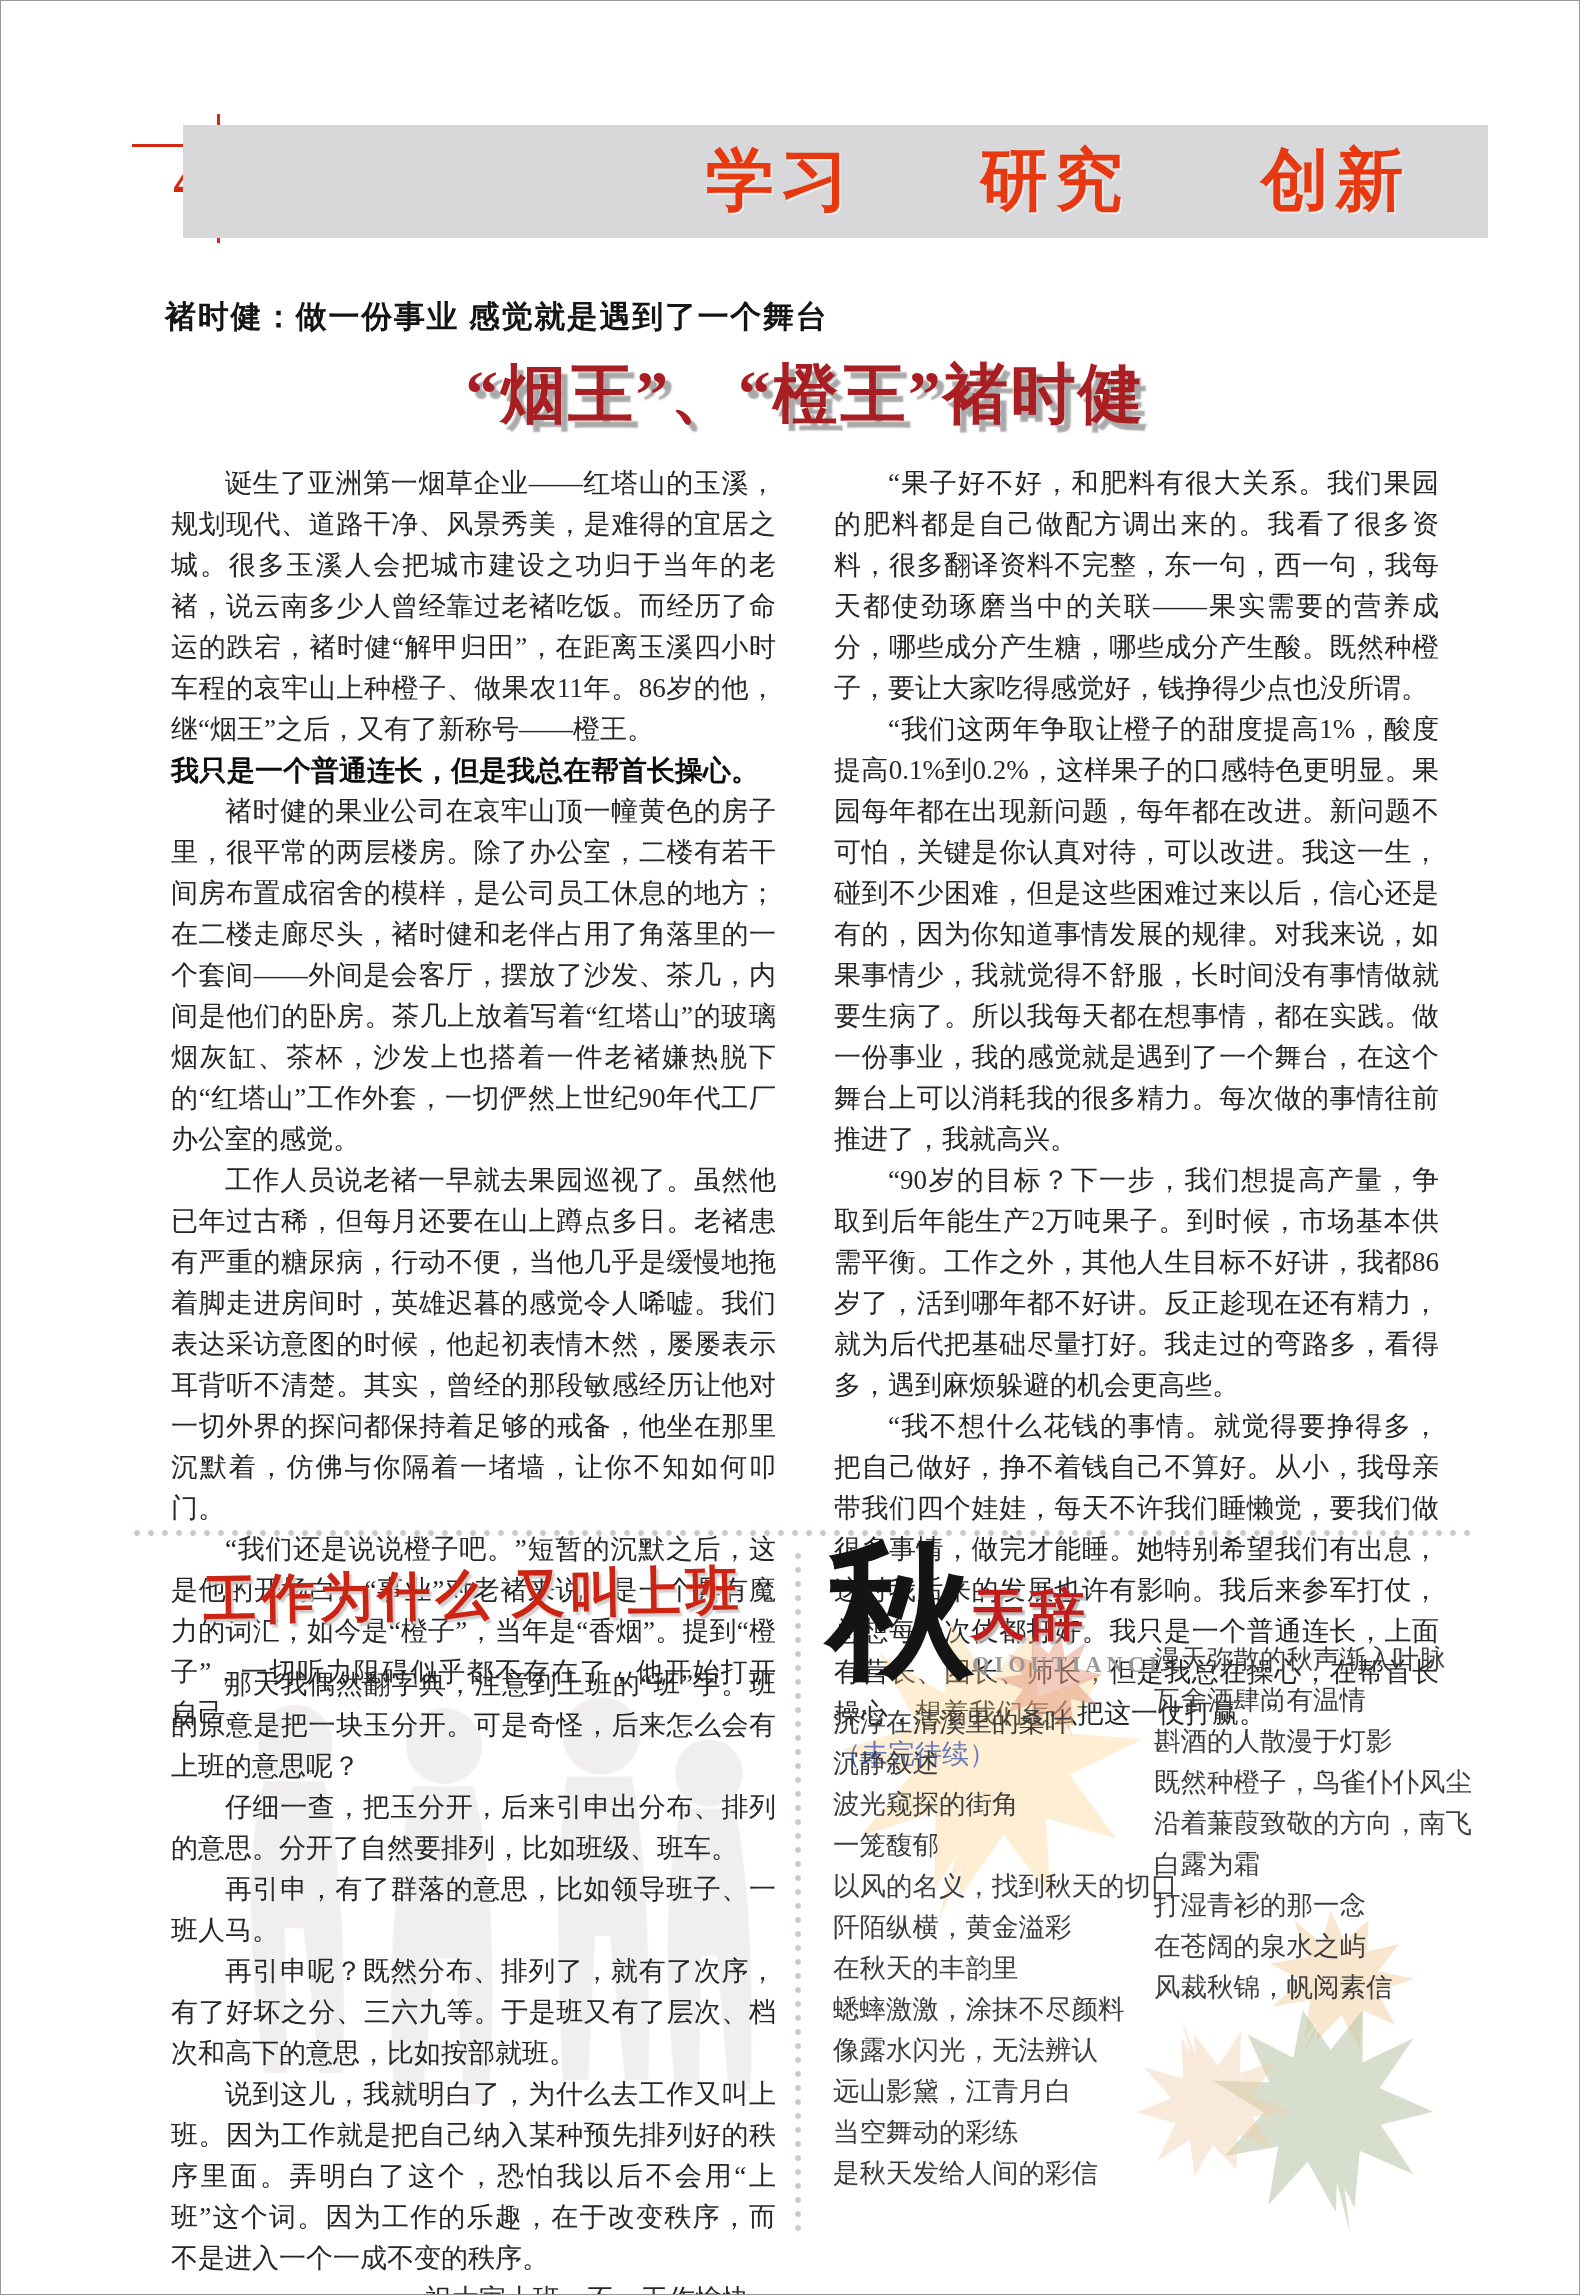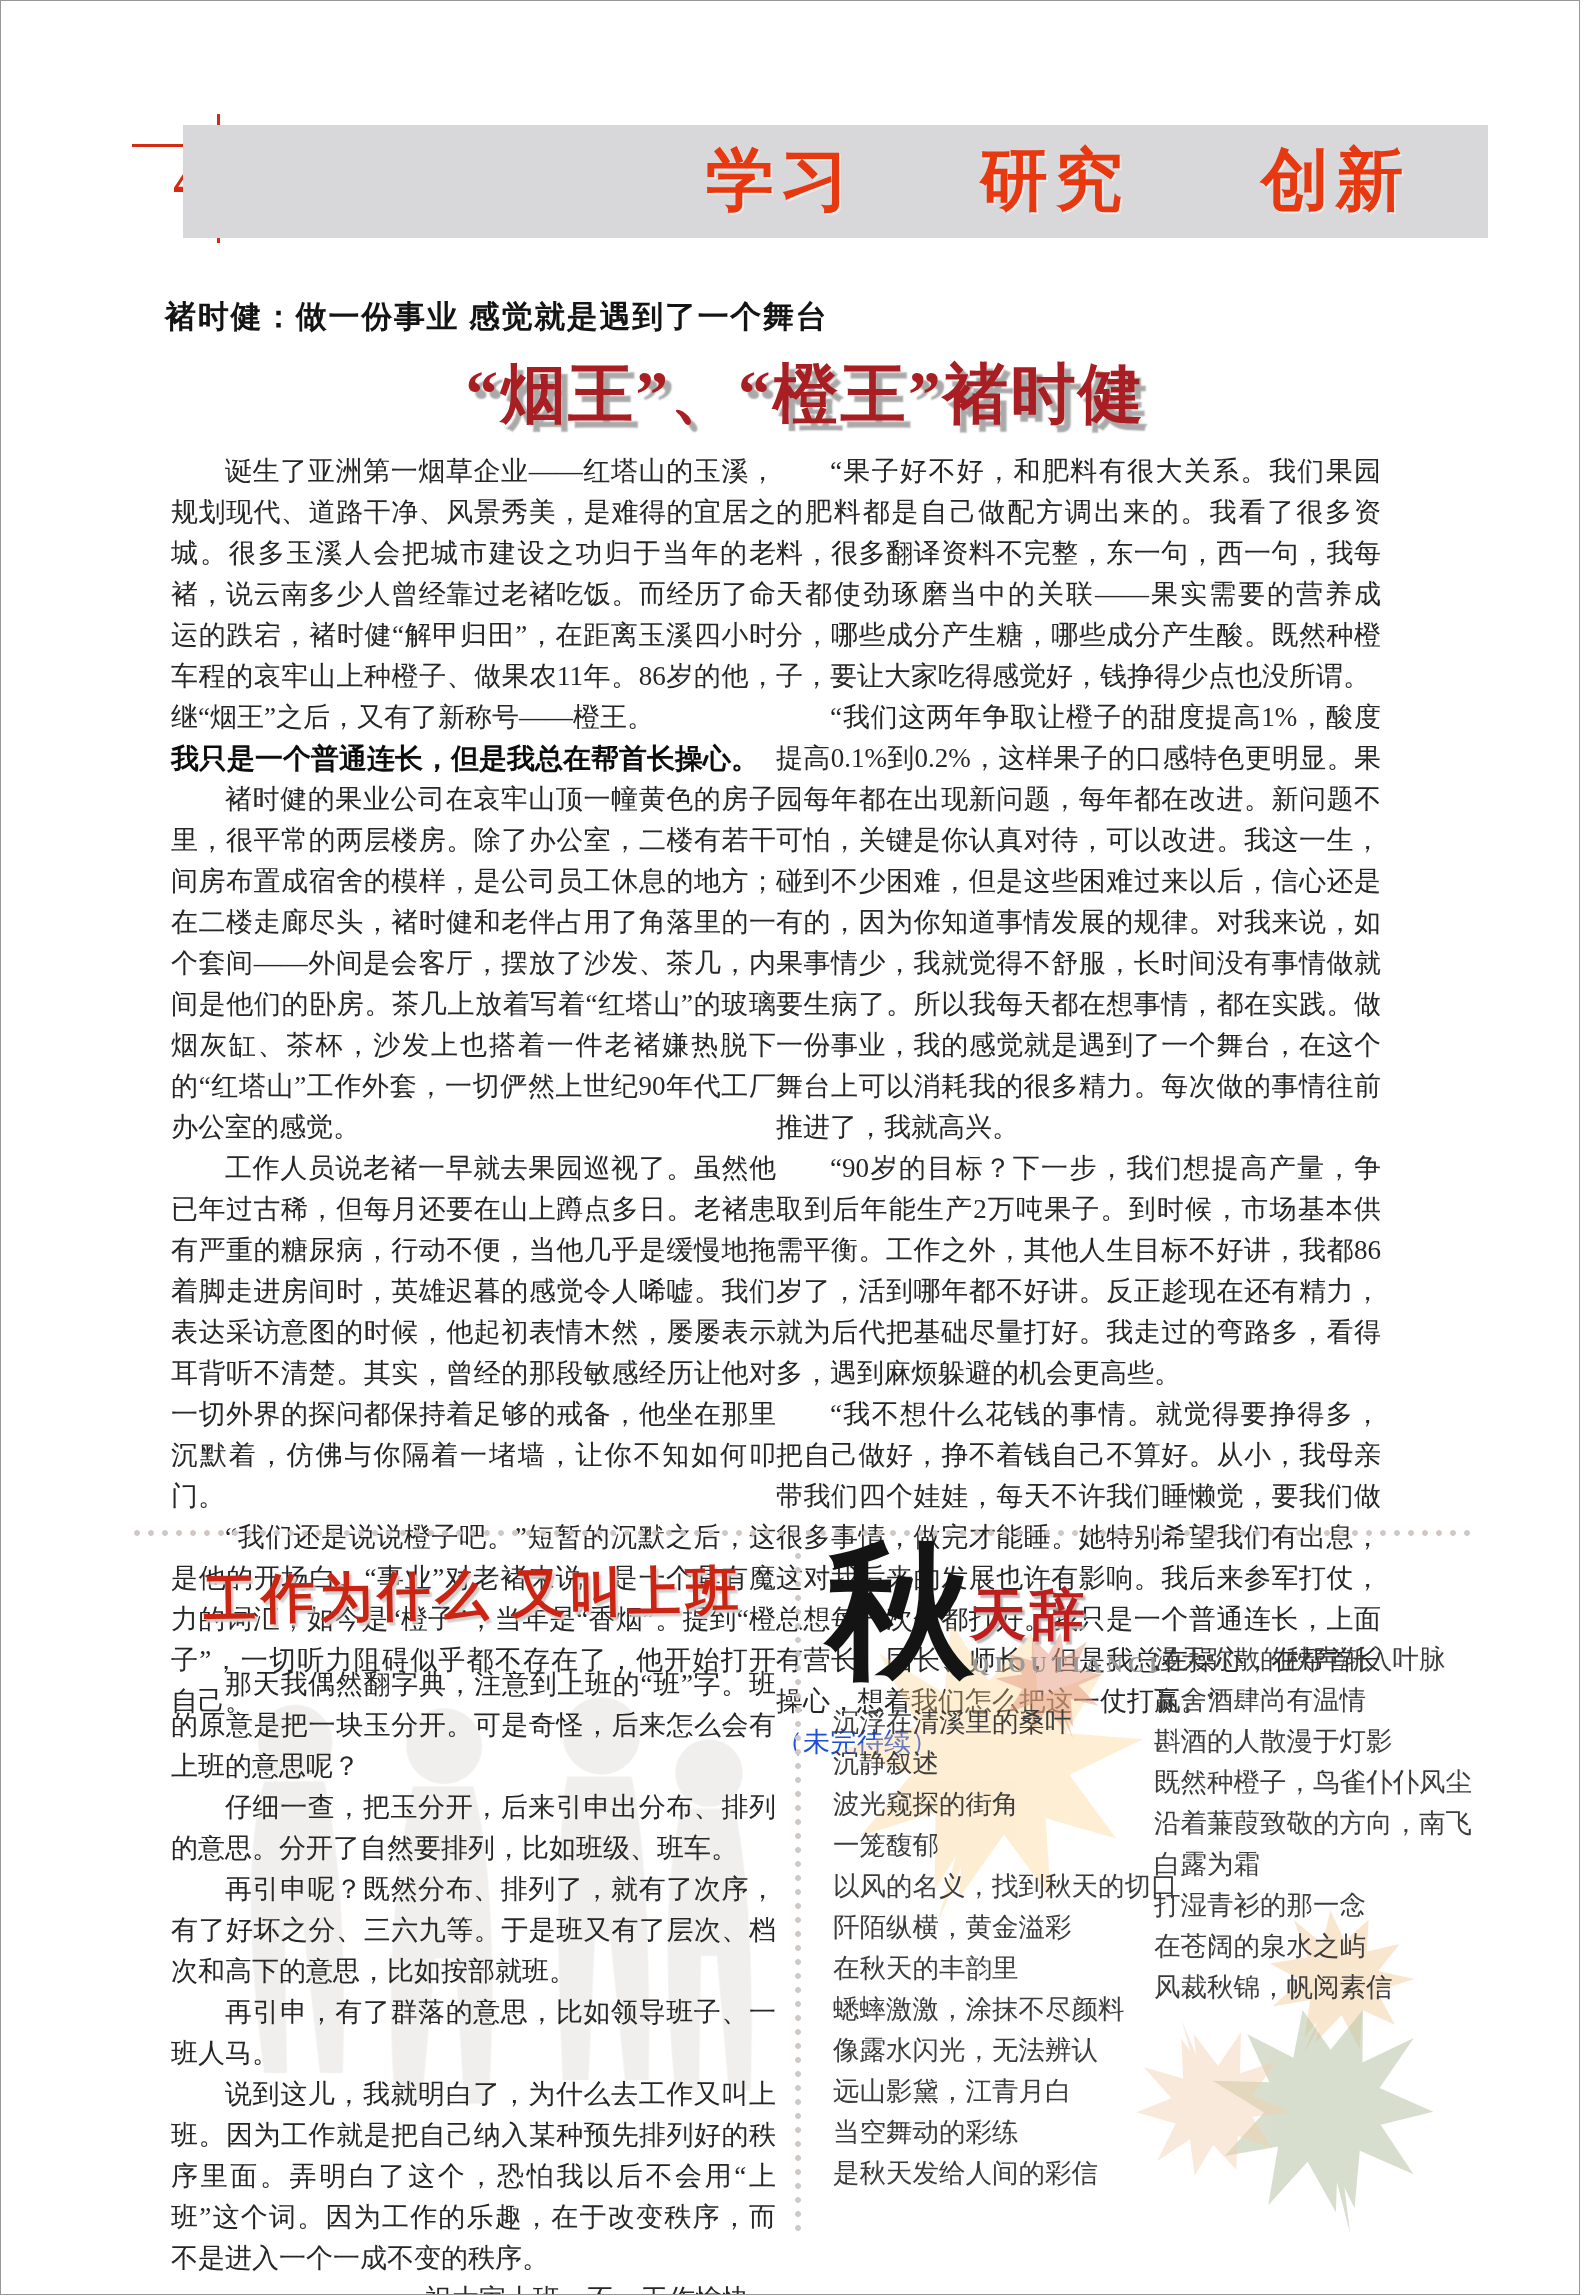--- a/index.html
+++ b/index.html
@@ -17,21 +17,21 @@
   .banner-word{position:absolute;top:20px;font-size:68px;font-weight:bold;line-height:1;
     color:#e8380f;font-family:"Liberation Sans","DejaVu Sans",sans-serif;
     letter-spacing:6.6px;text-shadow:1.7px 1.7px 0 rgba(255,255,255,0.55);}
   .bw1{left:523px;} .bw2{left:797px;} .bw3{left:1078px;}
   
   .kicker{position:absolute;left:164px;top:295px;font-size:31px;font-weight:bold;color:#141414;letter-spacing:1.7px;}
   .main-title{position:absolute;left:170px;top:356px;width:1269px;text-align:center;
     font-size:65px;font-weight:bold;color:#a81e22;letter-spacing:2.5px;line-height:1.15;
     text-shadow:6.6px 6.6px 1.7px #a9a9a9;}
   
-  .columns{position:absolute;left:170px;top:450px;width:1269px;display:flex;}
+  .columns{position:absolute;left:170px;top:462px;width:1269px;display:flex;gap:58px;}
   .col{width:605px;font-size:27px;line-height:41px;text-align:justify;color:#262626;}
   .col p{margin:0;text-indent:2em;}
   .col p.subhead{font-weight:bold;color:#0d0d0d;text-indent:0;font-size:28px;}
   .col p.note{text-indent:0;text-align:left;color:#1d4ed8;}
   
   .div-h{position:absolute;left:131px;top:1527px;width:1345px;height:10px;
     background-image:radial-gradient(circle at 5px 5px,#cfc8c4 2.5px,rgba(0,0,0,0) 3.3px);
     background-size:14px 10px;background-repeat:repeat-x;}
   .div-v{position:absolute;left:792px;top:1550px;width:10px;height:686px;
     background-image:radial-gradient(circle at 5px 5px,#cfc8c4 2.5px,rgba(0,0,0,0) 3.3px);
@@ -114,22 +114,22 @@
         <g transform="translate(650,280) scale(1.2)">
           <circle cx="0" cy="-150" r="34"></circle>
           <path d="M-28,-114 C-46,-36 -44,64 -34,170 L-10,170 L-8,34 L8,34 L20,170 L42,170 C46,36 38,-58 26,-114 Z"></path>
         </g>
       </g>
     </svg>
     <h2 class="work-title">工作为什么 又叫上班</h2>
     <div class="work-body">
       <p>那天我偶然翻字典，注意到上班的“班”字。班的原意是把一块玉分开。可是奇怪，后来怎么会有上班的意思呢？</p>
       <p>仔细一查，把玉分开，后来引申出分布、排列的意思。分开了自然要排列，比如班级、班车。</p>
+      <p>再引申，有了群落的意思，比如领导班子、一班人马。</p>
       <p>再引申呢？既然分布、排列了，就有了次序，有了好坏之分、三六九等。于是班又有了层次、档次和高下的意思，比如按部就班。</p>
-      <p>再引申，有了群落的意思，比如领导班子、一班人马。</p>
       <p>说到这儿，我就明白了，为什么去工作又叫上班。因为工作就是把自己纳入某种预先排列好的秩序里面。弄明白了这个，恐怕我以后不会用“上班”这个词。因为工作的乐趣，在于改变秩序，而不是进入一个一成不变的秩序。</p>
       <p class="closing">祝大家上班，不，工作愉快。</p>
     </div>
   </div>
 
   <div class="autumn">
     <svg class="leaves" width="758" height="744" viewBox="0 0 915 898">
       <defs>
         <g id="leaf">
           <path d="M0,-105 L20,-58 L62,-92 L50,-38 L108,-52 L62,-8 L112,28 L55,30 L78,88 L28,52 L10,110 L0,70 L-10,110 L-28,52 L-78,88 L-55,30 L-112,28 L-62,-8 L-108,-52 L-50,-38 L-62,-92 L-20,-58 Z"></path>

